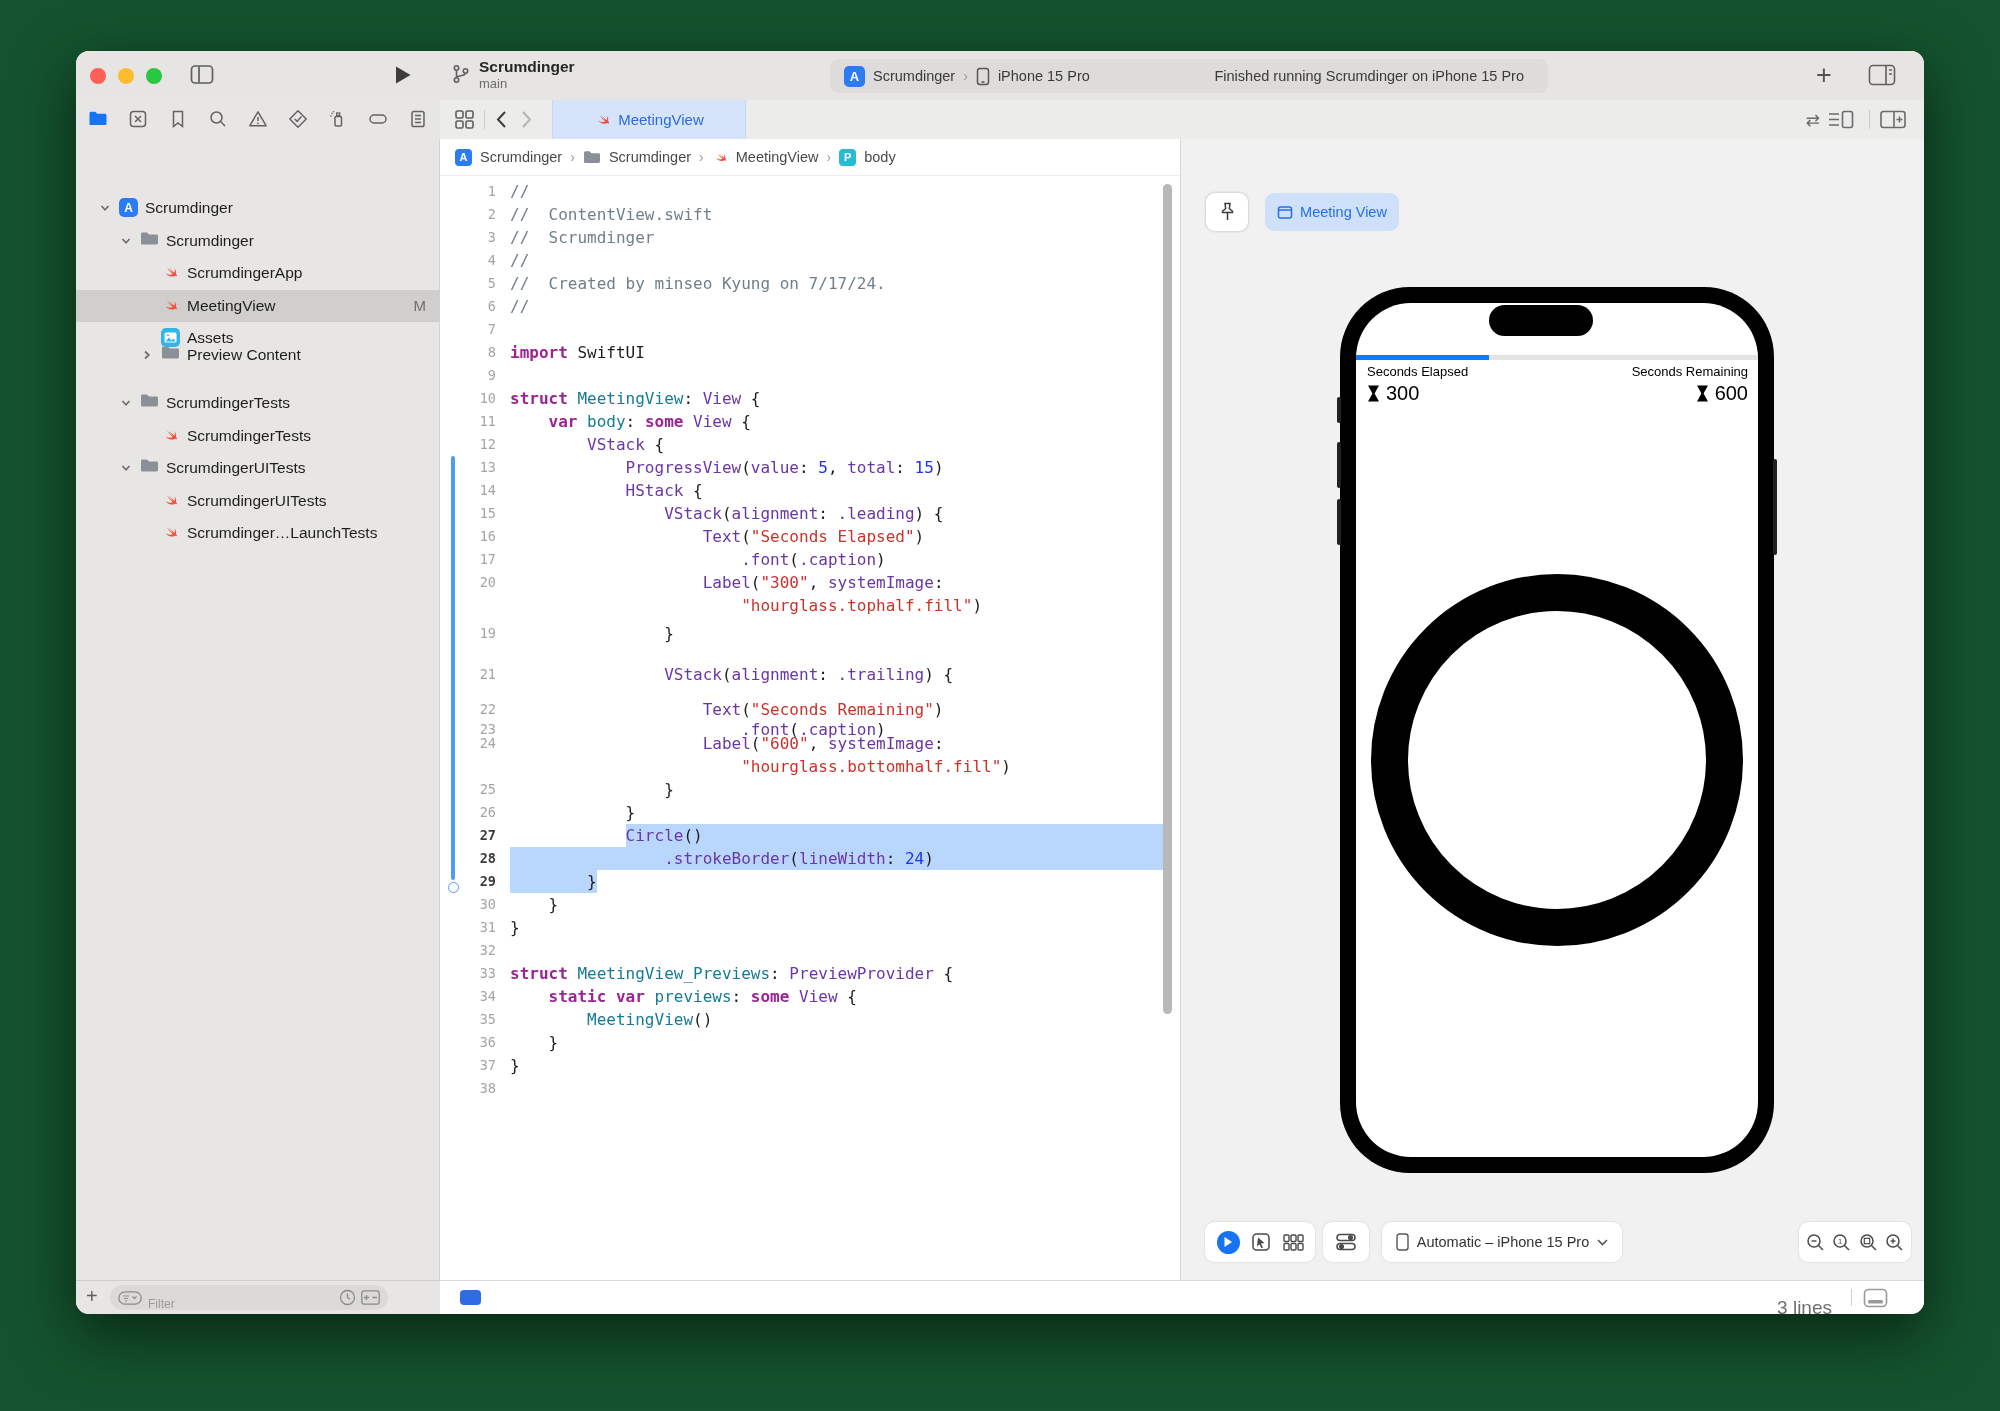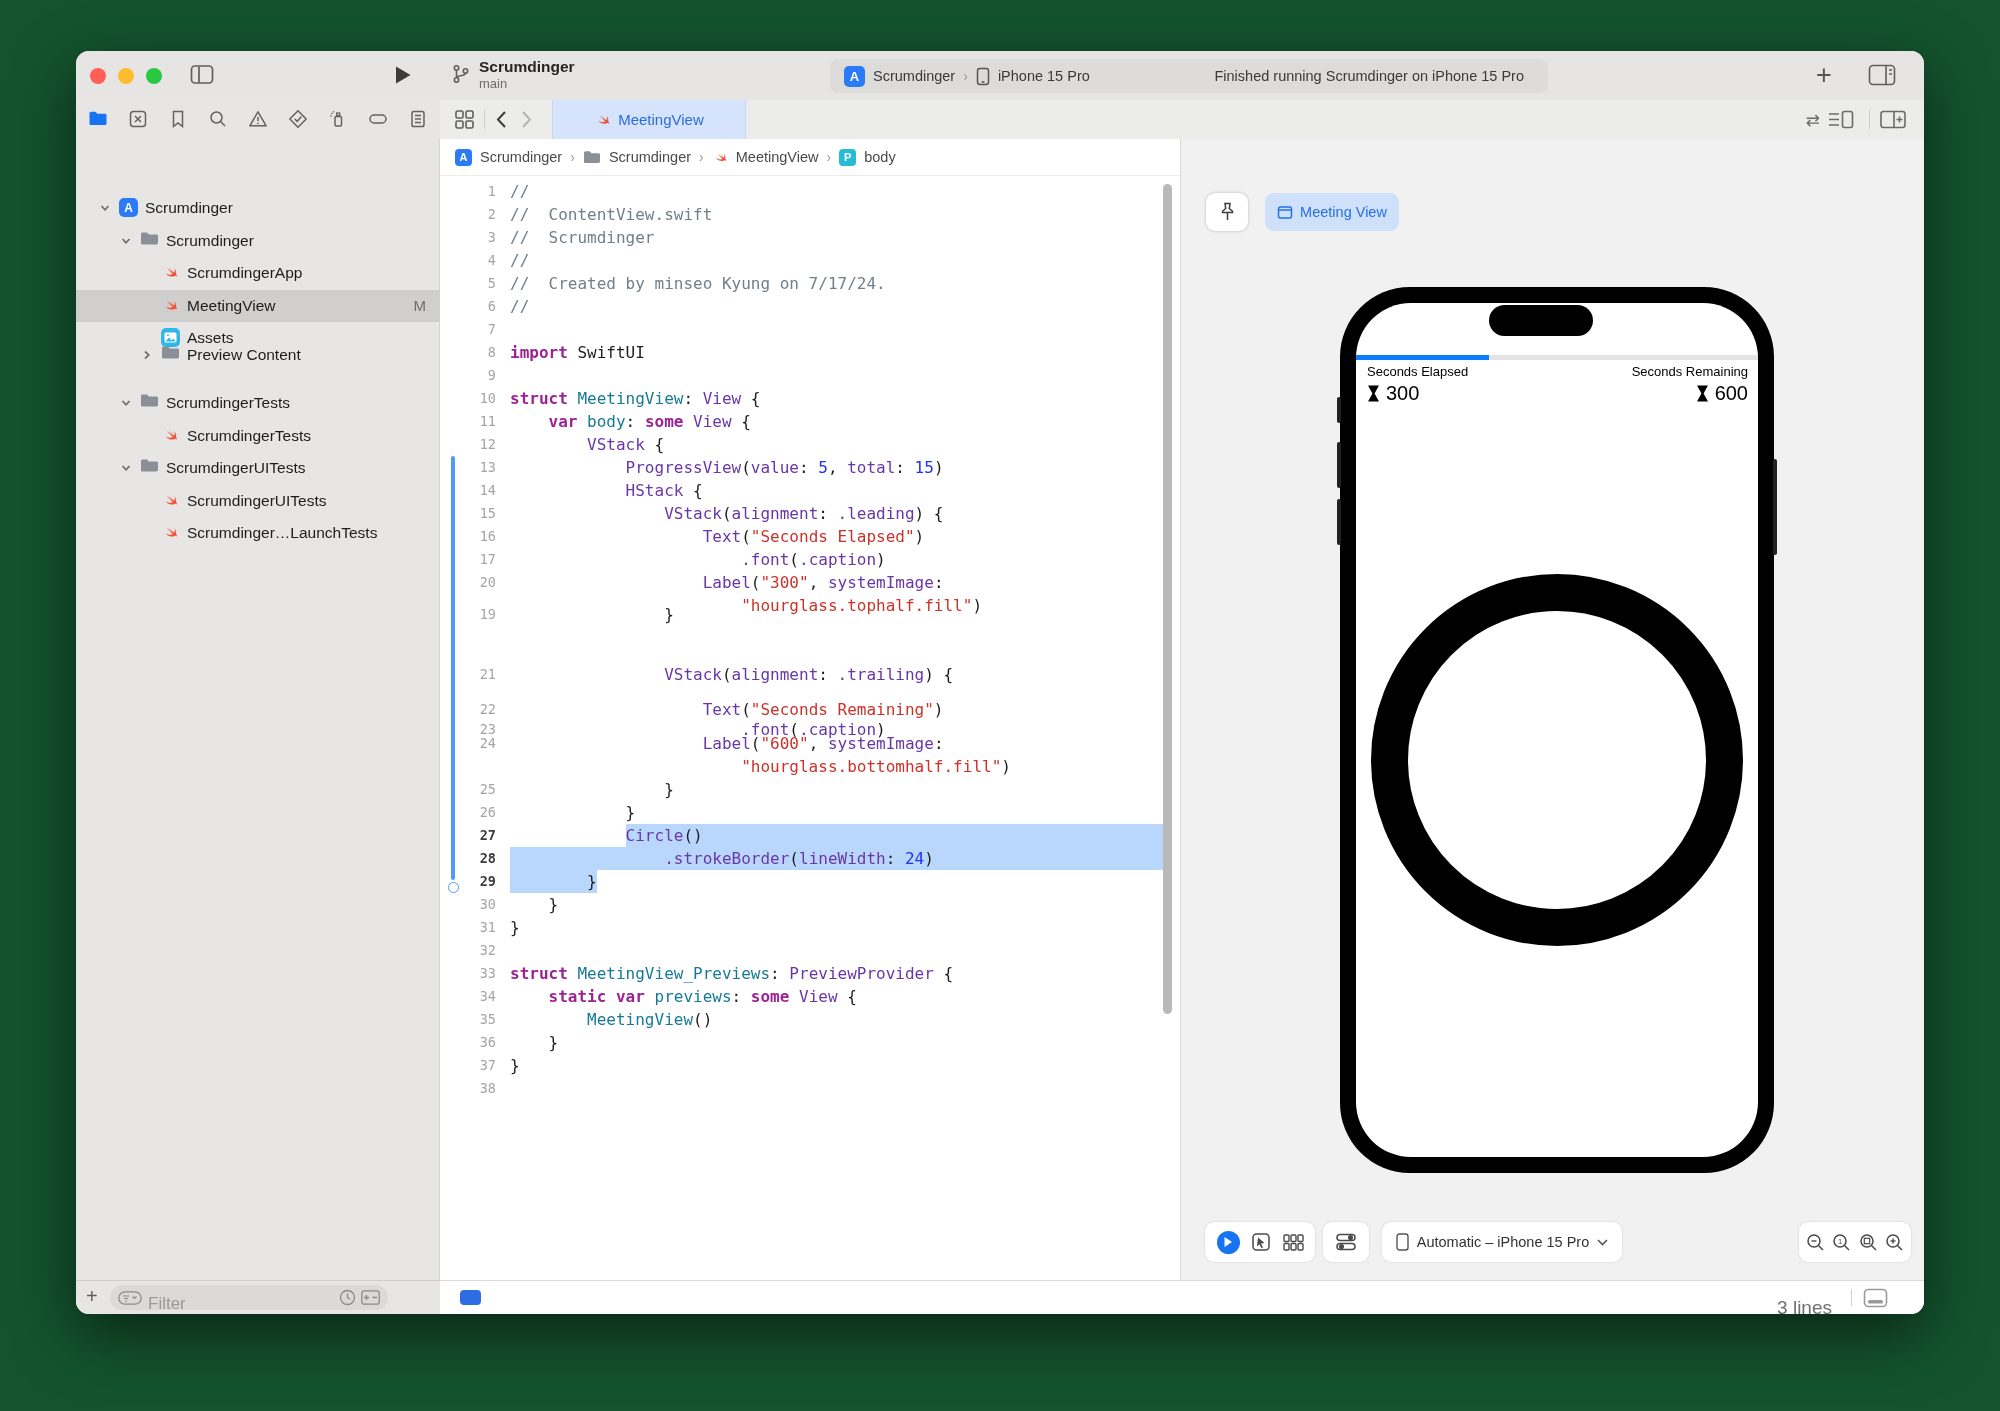--- a/index.html
+++ b/index.html
@@ -36,21 +36,21 @@
   .trow .lbl{position:absolute;white-space:nowrap;}
   .trow .badge{position:absolute;right:14px;color:#6f6f6f;font-size:15px;}
   .ic-app{width:19px;height:19px;border-radius:5px;background:#2b7bf6;color:#fff;font-size:12px;font-weight:bold;
           display:flex;align-items:center;justify-content:center;}
   .ic-assets{width:19px;height:19px;border-radius:5px;background:#2fb7ea;display:flex;align-items:center;justify-content:center;}
   
   .botbar-side{position:absolute;left:0;top:1229px;width:364px;height:34px;background:#e8e6e5;border-top:1px solid #d0cecd;box-sizing:border-box;}
   .botbar-main{position:absolute;left:364px;top:1229px;width:1484px;height:34px;background:#fff;border-top:1px solid #dcdad9;box-sizing:border-box;}
   .filterfield{position:absolute;left:34px;top:4px;width:278px;height:25px;border-radius:13px;background:#dcdad9;
                display:flex;align-items:center;padding:0 8px;box-sizing:border-box;gap:6px;}
-  .filterph{color:#9a9a9a;font-size:17px;margin-top:12px;}
+  .filterph{color:#9a9a9a;font-size:12px;margin-top:12px;}
   .bluetag{position:absolute;left:20px;top:9px;width:21px;height:15px;border-radius:4px;background:#2d6ce3;}
   .linecount{position:absolute;right:92px;top:8px;font-size:19px;color:#6e6e6e;margin-top:8px;}
   .botsep{position:absolute;right:72px;top:8px;width:1px;height:17px;background:#d0d0d0;}
   
   .editcol{position:absolute;left:364px;top:88px;width:740px;height:1141px;background:#fff;}
   .breadbar{position:absolute;left:0;top:0;width:740px;height:37px;border-bottom:1px solid #ececec;
             display:flex;align-items:center;padding-left:15px;box-sizing:border-box;gap:8px;font-size:14.5px;color:#4a4a4a;}
   .bc-app{width:17px;height:17px;border-radius:4px;background:#2b7bf6;color:#fff;font-size:11px;font-weight:bold;display:flex;align-items:center;justify-content:center;}
   .bc-p{width:17px;height:17px;border-radius:4px;background:#27bcd4;color:#fff;font-size:11px;font-weight:bold;display:flex;align-items:center;justify-content:center;}
   .codewrap{position:absolute;left:0;top:37px;width:740px;height:1104px;overflow:hidden;}
@@ -462,21 +462,21 @@
             <span class="ct"><span class="tok-pl">                        </span><span class="tok-ty">.font</span><span class="tok-pl">(</span><span class="tok-ty">.caption</span><span class="tok-pl">)</span></span>
           </div>
           <div class="crow" style="top: 395px;">
             <span class="ln">20</span>
             <span class="ct"><span class="tok-pl">                    </span><span class="tok-ty">Label</span><span class="tok-pl">(</span><span class="tok-str">"300"</span><span class="tok-pl">, </span><span class="tok-ty">systemImage</span><span class="tok-pl">:</span></span>
           </div>
           <div class="crow" style="top: 418px;">
             <span class="ln"></span>
             <span class="ct"><span class="tok-pl">                        </span><span class="tok-str">"hourglass.tophalf.fill"</span><span class="tok-pl">)</span></span>
           </div>
-          <div class="crow" style="top: 427px;">
+          <div class="crow" style="top: 446px;">
             <span class="ln">19</span>
             <span class="ct"><span class="tok-pl">                }</span></span>
           </div>
           <div class="crow" style="top: 487px;">
             <span class="ln">21</span>
             <span class="ct"><span class="tok-pl">                </span><span class="tok-ty">VStack</span><span class="tok-pl">(</span><span class="tok-ty">alignment</span><span class="tok-pl">: </span><span class="tok-ty">.trailing</span><span class="tok-pl">) {</span></span>
           </div>
           <div class="crow" style="top: 522px;">
             <span class="ln">22</span>
             <span class="ct"><span class="tok-pl">                    </span><span class="tok-ty">Text</span><span class="tok-pl">(</span><span class="tok-str">"Seconds Remaining"</span><span class="tok-pl">)</span></span>

